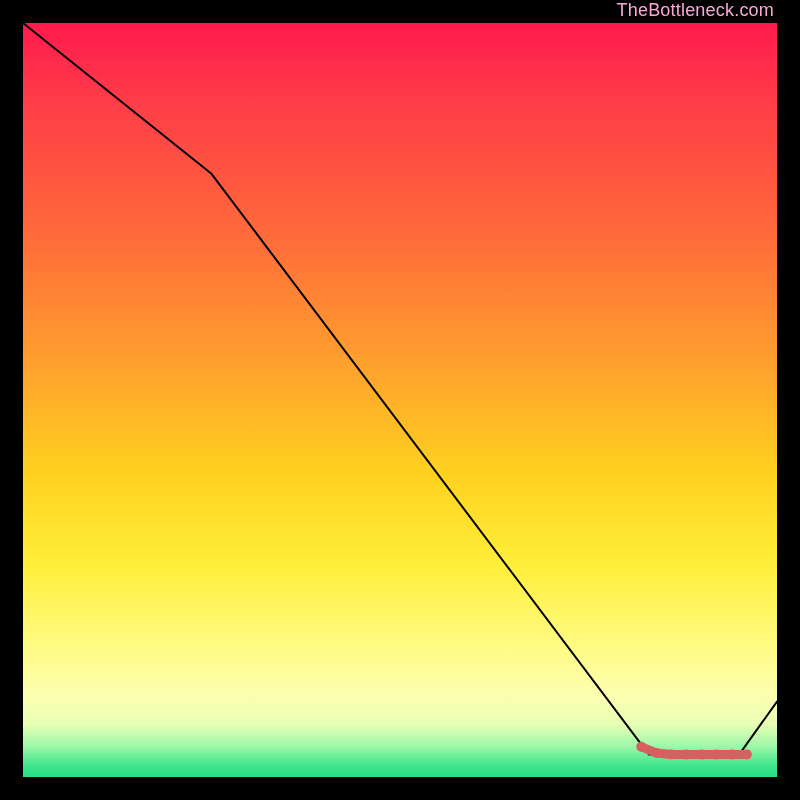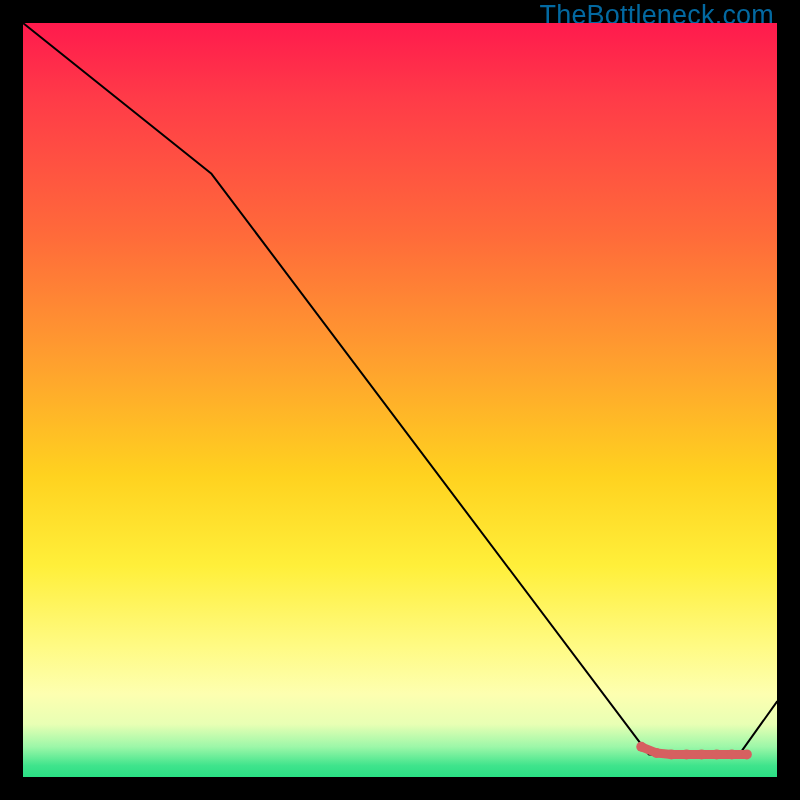--- a/index.html
+++ b/index.html
@@ -36,22 +36,22 @@
       #e8ffb4 93%,
       #9cf7a8 96%,
       #3fe48c 98.5%,
       #2adf84 100%
     );
   }
   .watermark {
     position: absolute;
     top: 0px;
     right: 26px;
-    color: #0369a1;
-    font-size: 27px;
+    color: #f9a8d4;
+    font-size: 18px;
     letter-spacing: 0.2px;
     font-weight: 500;
     user-select: none;
   }
   svg.overlay {
     position: absolute;
     left: 23px;
     top: 23px;
     width: 754px;
     height: 754px;

